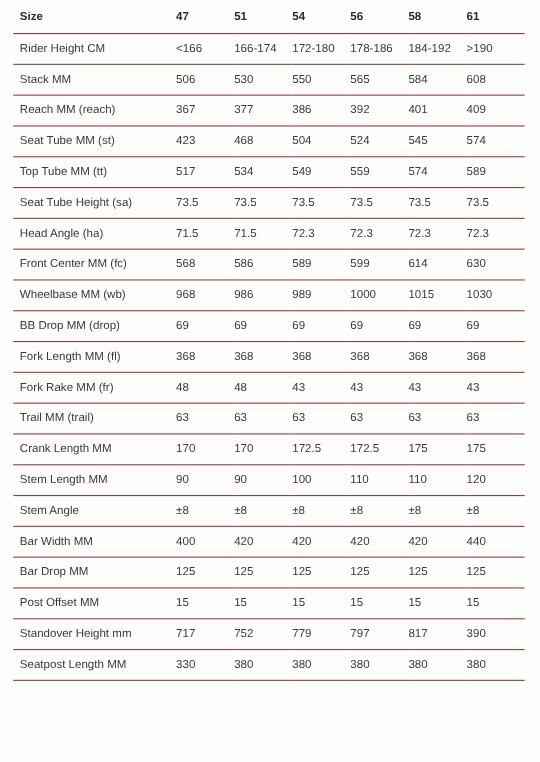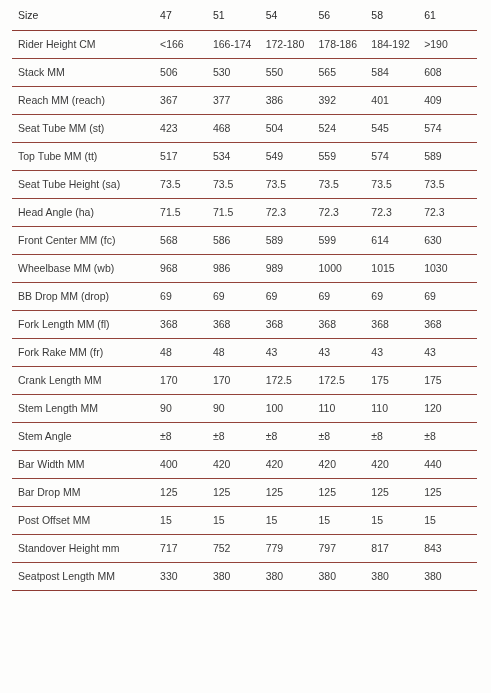--- a/index.html
+++ b/index.html
@@ -34,21 +34,21 @@
     vertical-align: middle;
     height: 27px;
     padding: 0;
     line-height: 27px;
     white-space: nowrap;
     overflow: visible;
   }
 
   
   table.geo thead th {
-    font-weight: normal;
+    font-weight: bold;
     color: #2b2b2b;
     font-size: 10.5px;
     border-bottom: 1.4px solid #8e3b33;
     height: 30px;
     line-height: 30px;
     margin-left: 24px;
   }
   table.geo thead th.label-head { padding-left: 6px; }
 
   
@@ -196,20 +196,29 @@
         <tr>
           <td class="row-label">Fork Rake MM (fr)</td>
           <td class="val">48</td>
           <td class="val">48</td>
           <td class="val">43</td>
           <td class="val">43</td>
           <td class="val">43</td>
           <td class="val">43</td>
         </tr>
         <tr>
+          <td class="row-label">Trail MM (trail)</td>
+          <td class="val">63</td>
+          <td class="val">63</td>
+          <td class="val">63</td>
+          <td class="val">63</td>
+          <td class="val">63</td>
+          <td class="val">63</td>
+        </tr>
+        <tr>
           <td class="row-label">Crank Length MM</td>
           <td class="val">170</td>
           <td class="val">170</td>
           <td class="val">172.5</td>
           <td class="val">172.5</td>
           <td class="val">175</td>
           <td class="val">175</td>
         </tr>
         <tr>
           <td class="row-label">Stem Length MM</td>
@@ -256,21 +265,21 @@
           <td class="val">15</td>
           <td class="val">15</td>
         </tr>
         <tr>
           <td class="row-label">Standover Height mm</td>
           <td class="val">717</td>
           <td class="val">752</td>
           <td class="val">779</td>
           <td class="val">797</td>
           <td class="val">817</td>
-          <td class="val">843</td>
+          <td class="val">390</td>
         </tr>
         <tr>
           <td class="row-label">Seatpost Length MM</td>
           <td class="val">330</td>
           <td class="val">380</td>
           <td class="val">380</td>
           <td class="val">380</td>
           <td class="val">380</td>
           <td class="val">380</td>
         </tr>

